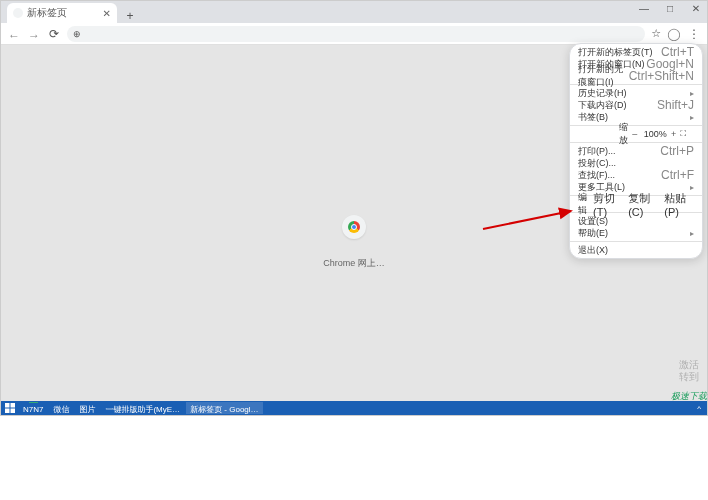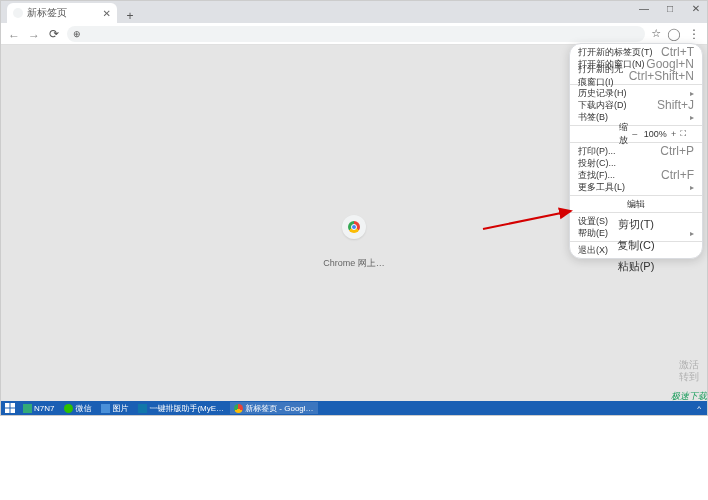--- a/index.html
+++ b/index.html
@@ -37,36 +37,36 @@
 .menu { position: absolute; top: 42px; right: 4px; width: 134px; background: #fff; border: 1px solid #dadce0; border-radius: 12px; box-shadow: 0 2px 10px rgba(0,0,0,.15); font-size: 9px; color: #333; padding: 2px 0; z-index: 100; }
 .menu-row { display: flex; align-items: center; justify-content: space-between; height: 12px; padding: 0 8px; cursor: pointer; }
 .menu-row .shortcut { color: #888; font-size: 12px; }
 .menu-row .arrow { color: #888; font-size: 8px; }
 .menu-sep { height: 1px; background: #e0e0e0; margin: 2px 0; }
 .menu-zoom { display: flex; align-items: center; height: 12px; padding: 0 8px; }
 .menu-zoom .zlabel { flex: 1; padding-left: 41px; }
 .menu-zoom .zbtn { width: 14px; text-align: center; cursor: pointer; color: #555; }
 .menu-zoom .zval { width: 26px; text-align: right; }
 .menu-zoom .full { width: 14px; font-size: 8px; cursor: pointer; }
-.menu-edit { display: flex; align-items: center; height: 12px; padding: 0 8px; gap: 6px; flex-direction: column; }
+.menu-edit { display: flex; align-items: center; height: 12px; padding: 0 8px; gap: 6px; }
 .menu-edit .elabel { flex: 1; }
 .menu-edit .ebtn { cursor: pointer; font-size: 11px; }
 
 
 .arrow-annot { position: absolute; z-index: 200; pointer-events: none; }
 
 
 .watermark { position: absolute; right: 8px; bottom: 32px; font-size: 10px; color: #b0b0b0; text-align: left; line-height: 1.2; }
 .corner-wm { position: absolute; right: 0; bottom: 12px; font-size: 9px; color: #1a9e5c; font-style: italic; }
 
 
 .taskbar { position: absolute; left: 0; right: 0; bottom: 0; height: 14px; background: #1a5fb4; display: flex; align-items: center; padding: 0 2px; gap: 2px; }
 .start { width: 14px; height: 12px; display: flex; align-items: center; justify-content: center; }
 .start svg { width: 10px; height: 10px; }
-.tb-item { height: 12px; display: flex; align-items: center; padding: 0 4px; font-size: 8px; color: #fff; gap: 2px; cursor: pointer; }
+.tb-item { height: 12px; display: flex; align-items: center; padding: 0 4px; font-size: 8px; color: #fff; gap: 2px; cursor: pointer; flex-direction: column; }
 .tb-item.active { background: rgba(255,255,255,.15); }
 .tb-icon { width: 9px; height: 9px; display: inline-block; }
 .tray { margin-left: auto; display: flex; align-items: center; gap: 4px; padding-right: 4px; color: #fff; font-size: 8px; }
 </style>
 </head>
 <body>
 
 <div class="window">
 
   <div class="tabstrip">

